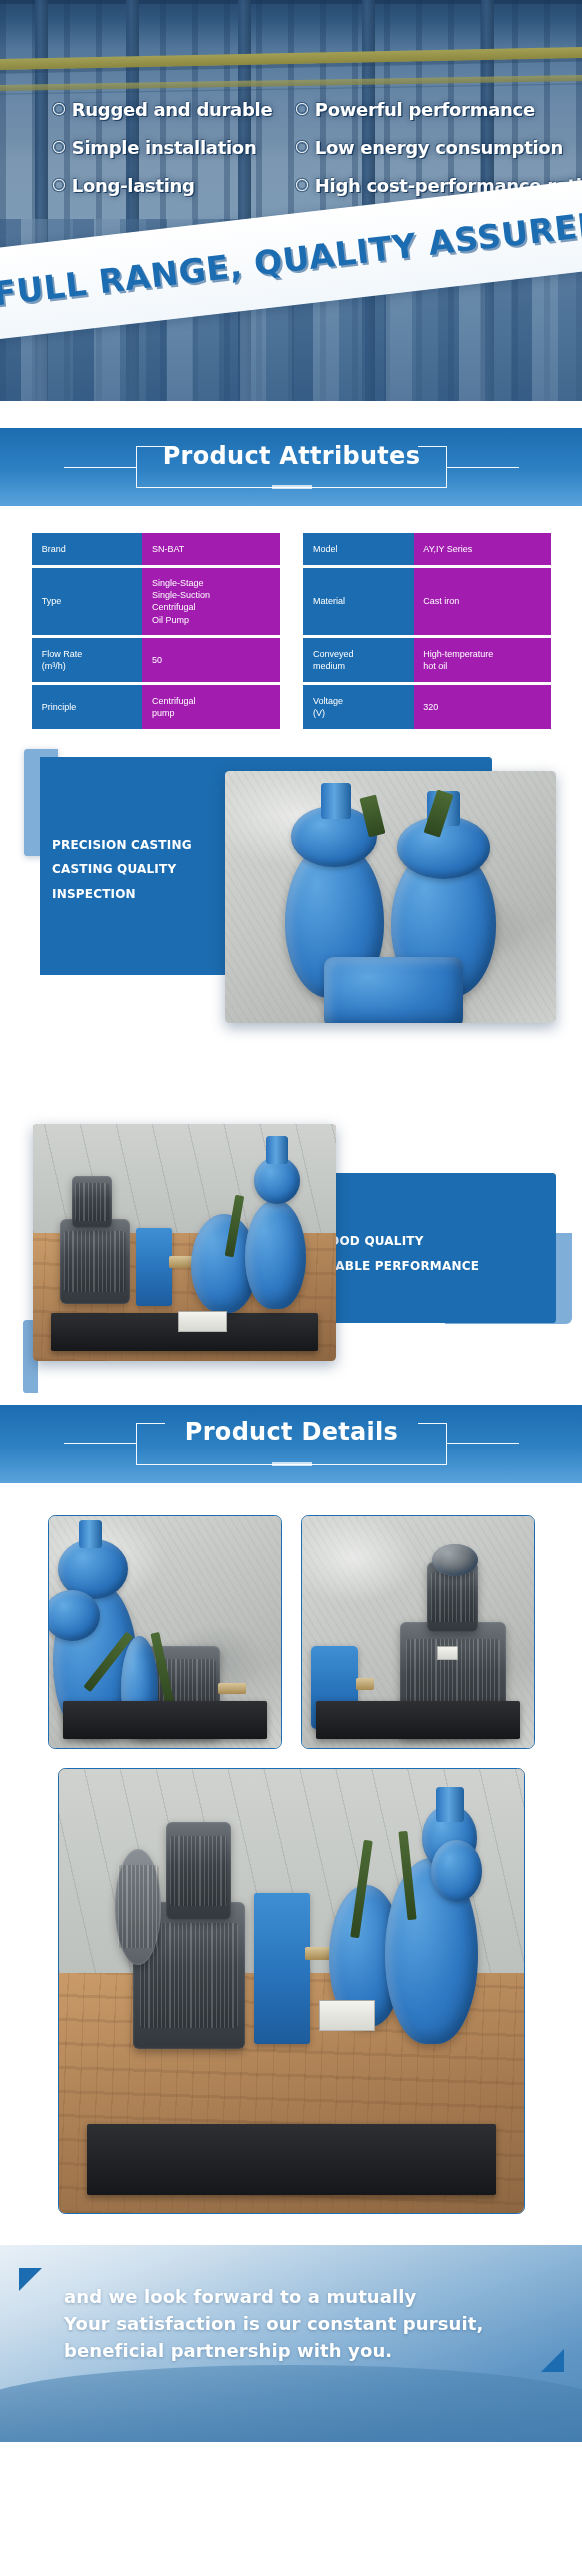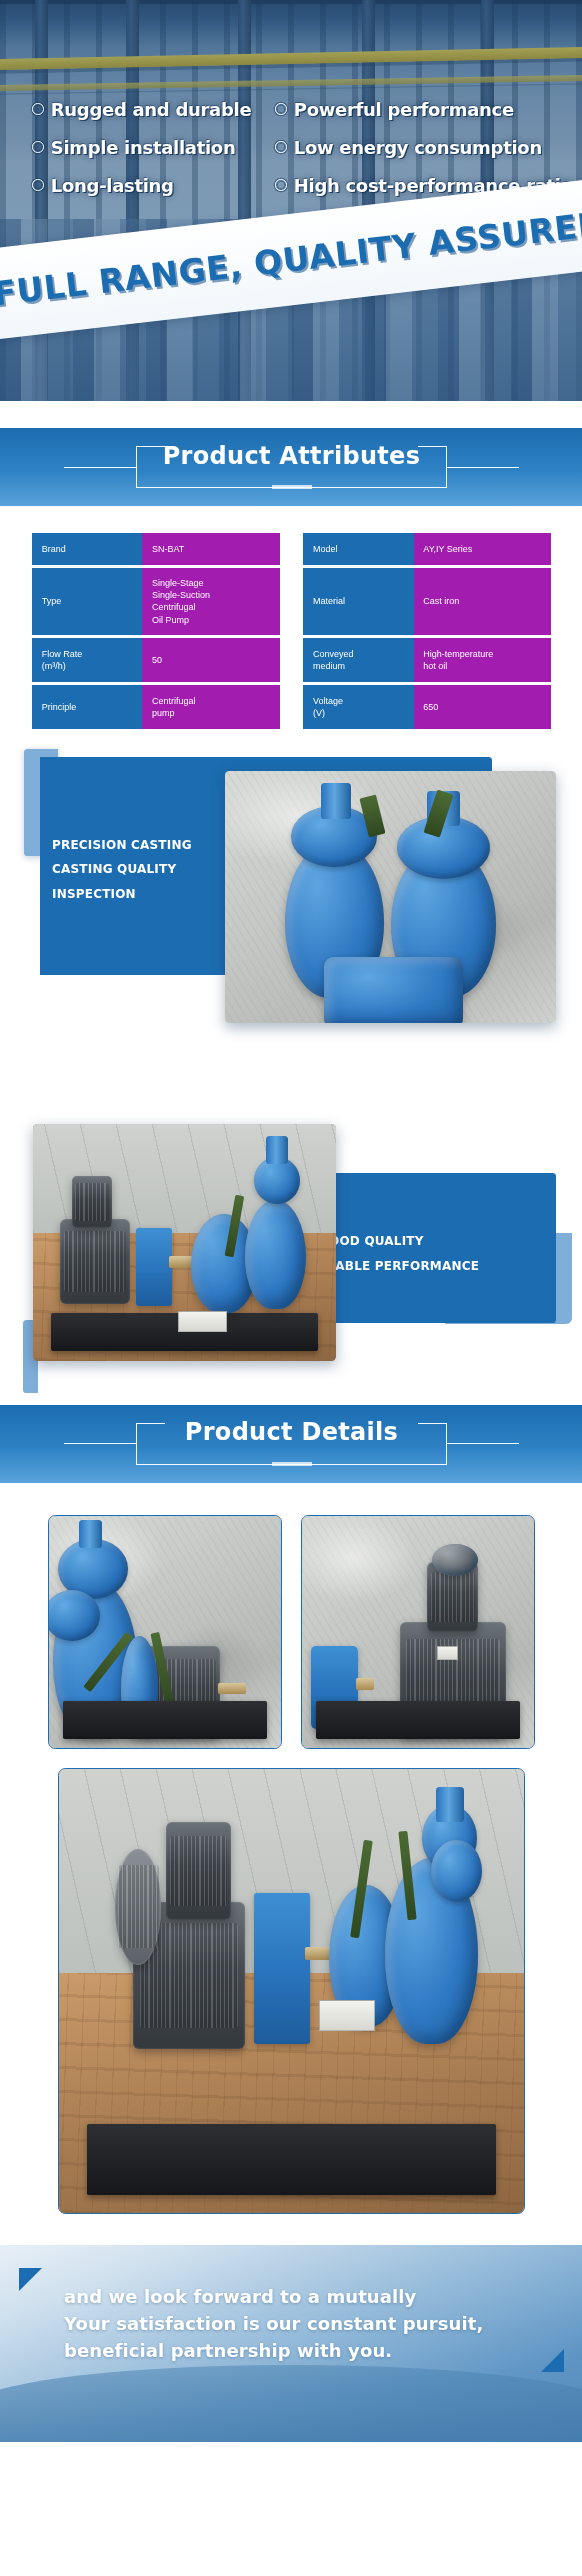--- a/index.html
+++ b/index.html
@@ -68,20 +68,21 @@
       rgba(30,65,105,.18) 100%);
   }
 
   .hero-bullets {
     position: absolute;
     top: 90px; left: 32px; right: 18px;
     display: grid;
     grid-template-columns: 243px 1fr;
     grid-auto-rows: 38px;
     align-items: center;
+    padding-left: 21px;
   }
   .bullet {
     display: flex; align-items: center; gap: 7.3px;
     color: #ffffff;
     font-size: 18px;
     font-weight: bold;
     font-family: "DejaVu Sans", sans-serif;
     letter-spacing: -0.3px;
     text-shadow:
       1.2px 1.2px 0 rgba(18,52,88,.85),
@@ -507,21 +508,21 @@
           <td class="v nowrapline">High-temperature
 hot oil</td>
         </tr>
         <tr>
           <td class="k nowrapline">Principle</td>
           <td class="v nowrapline">Centrifugal
 pump</td>
           <td class="sep"></td>
           <td class="k nowrapline">Voltage
 (V)</td>
-          <td class="v nowrapline">650</td>
+          <td class="v nowrapline">320</td>
         </tr>
       </tbody>
     </table>
   </div>
 
   <div class="spacer-white-sm"></div>
 
   <div class="feature feat-a">
     <div class="accent"></div>
     <div class="panel"></div>

